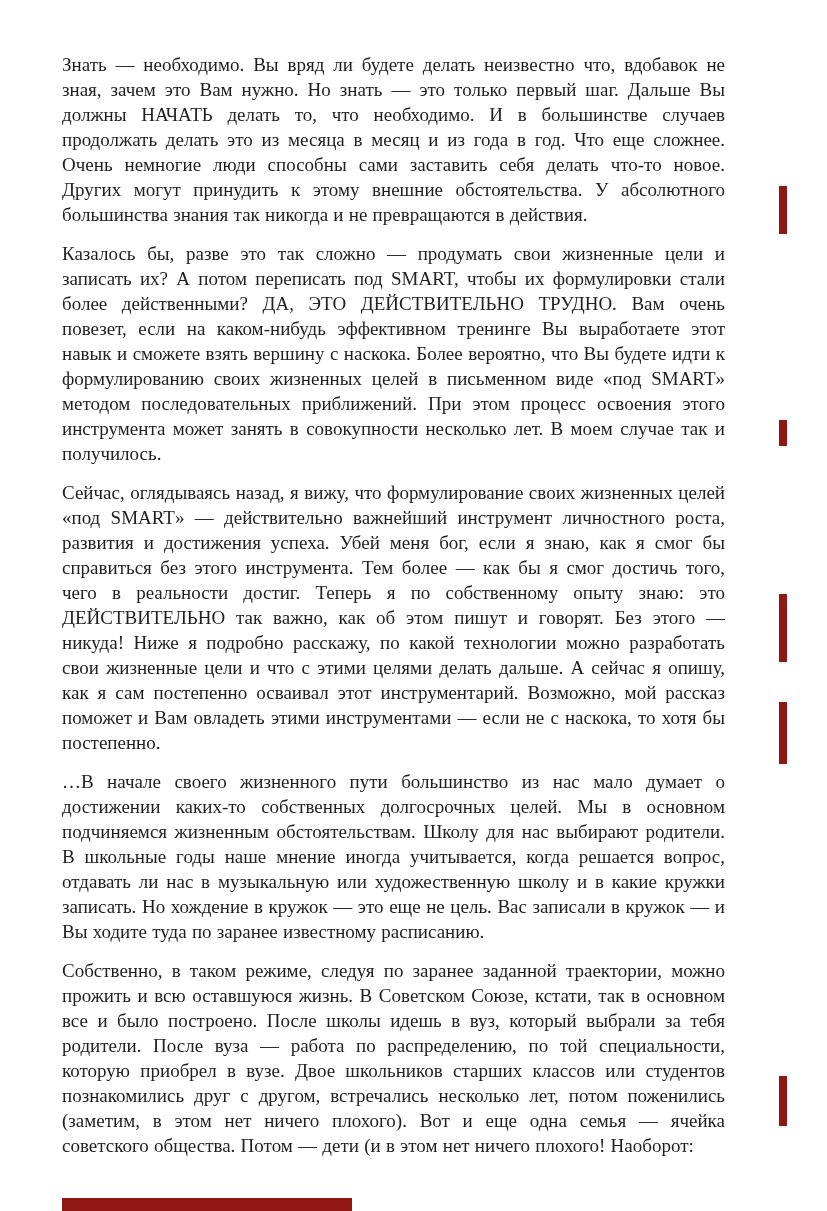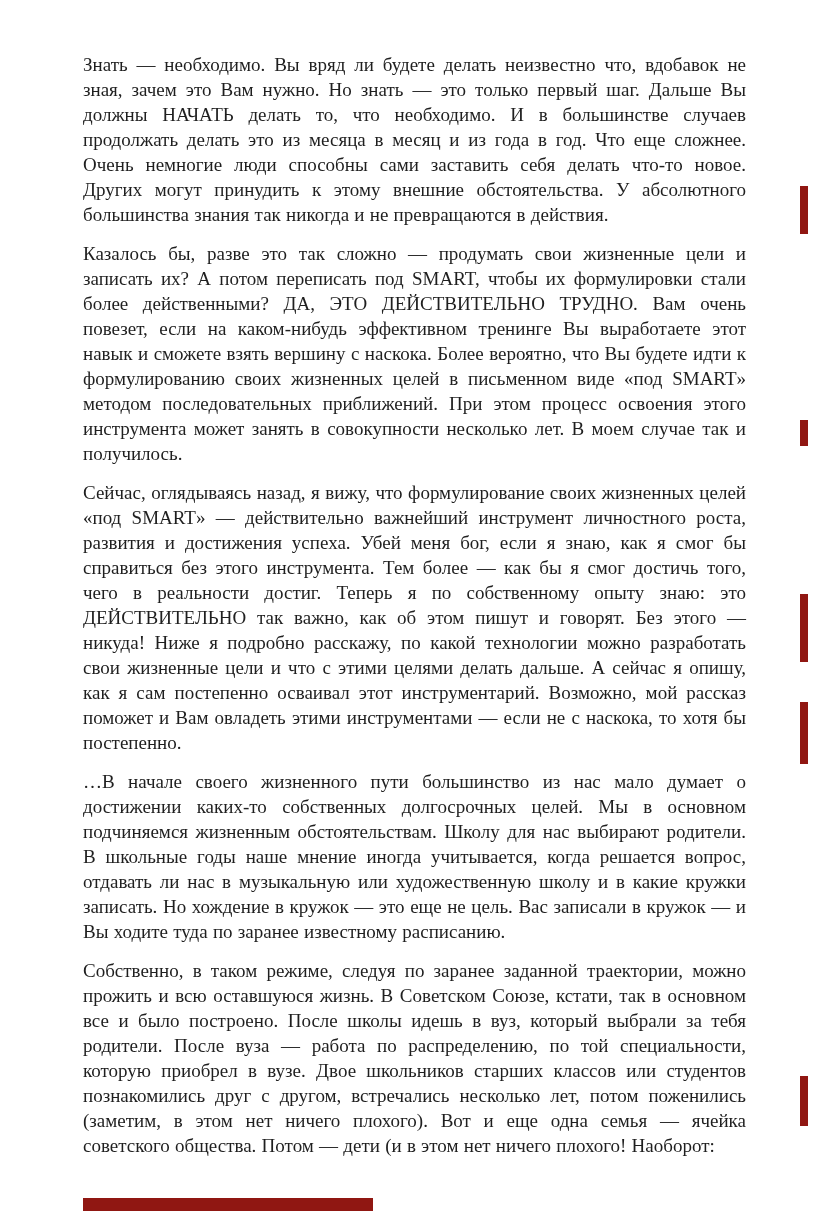--- a/index.html
+++ b/index.html
@@ -8,21 +8,20 @@
     background: #ffffff;
   }
   .page {
     position: relative;
     width: 787px;
     height: 1211px;
     background: var(--color-background, #ffffff);
     overflow: hidden;
     font-family: "Liberation Serif", "DejaVu Serif", serif;
     color: var(--color-text, #1f1f1f);
-    margin-left: 21px;
   }
   .text-block {
     position: absolute;
     top: 52px;
     left: 62px;
     right: 62px;
   }
   .para {
     margin: 0 0 14px 0;
     font-size: 19px;

